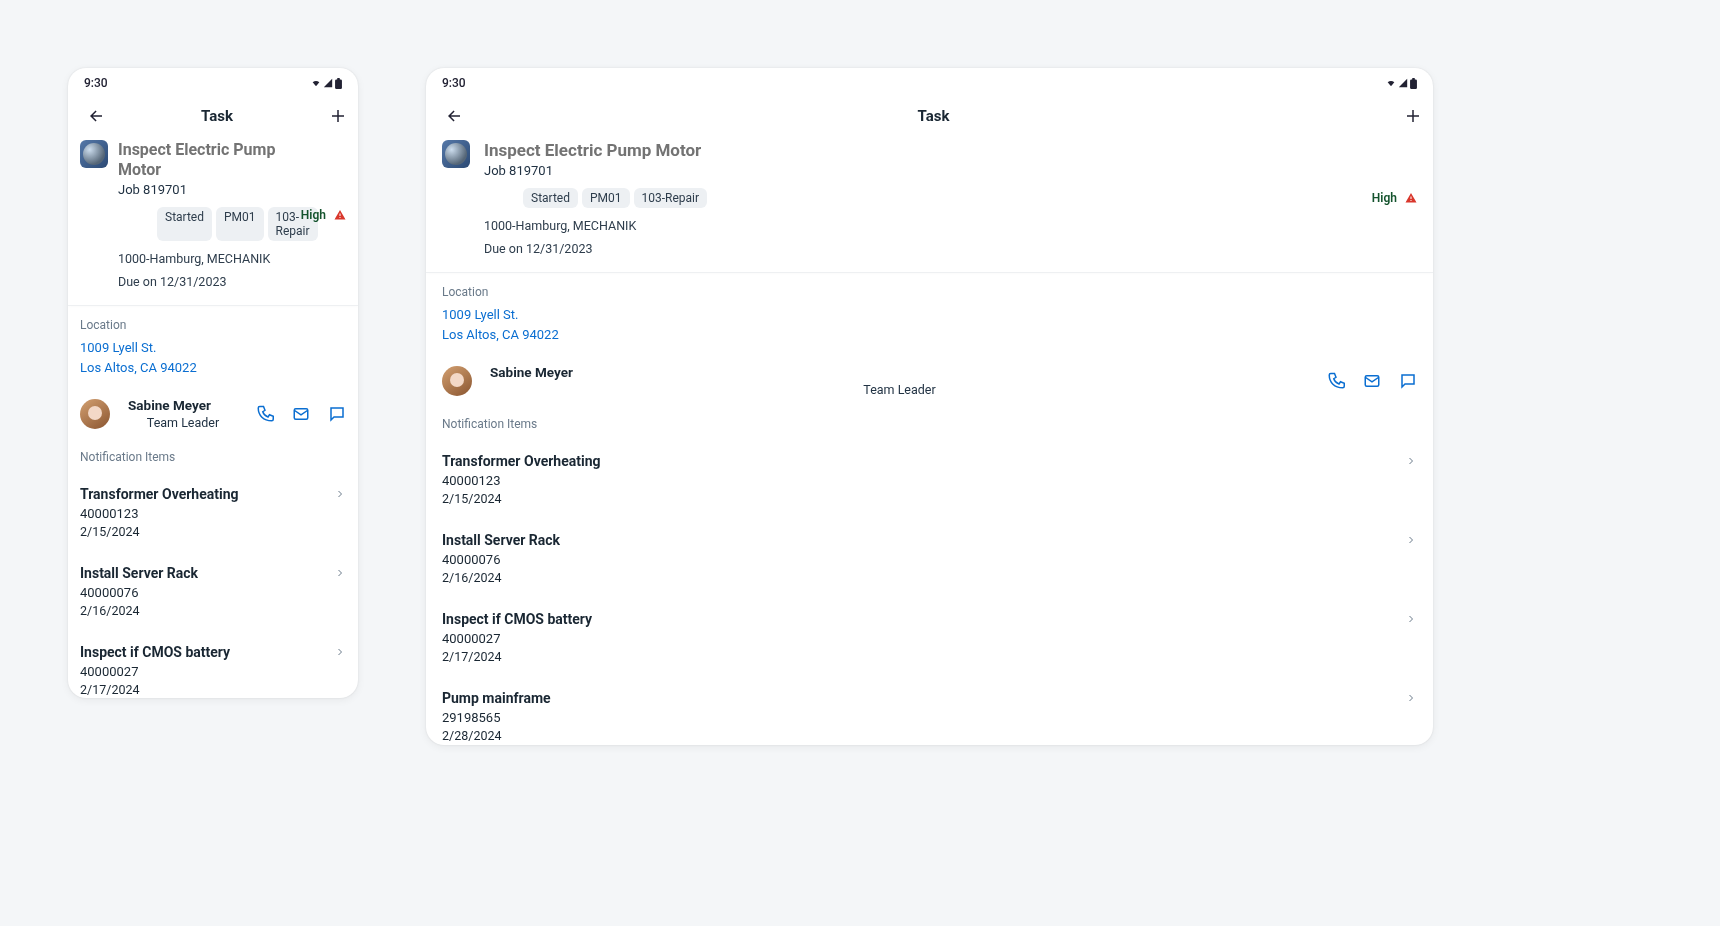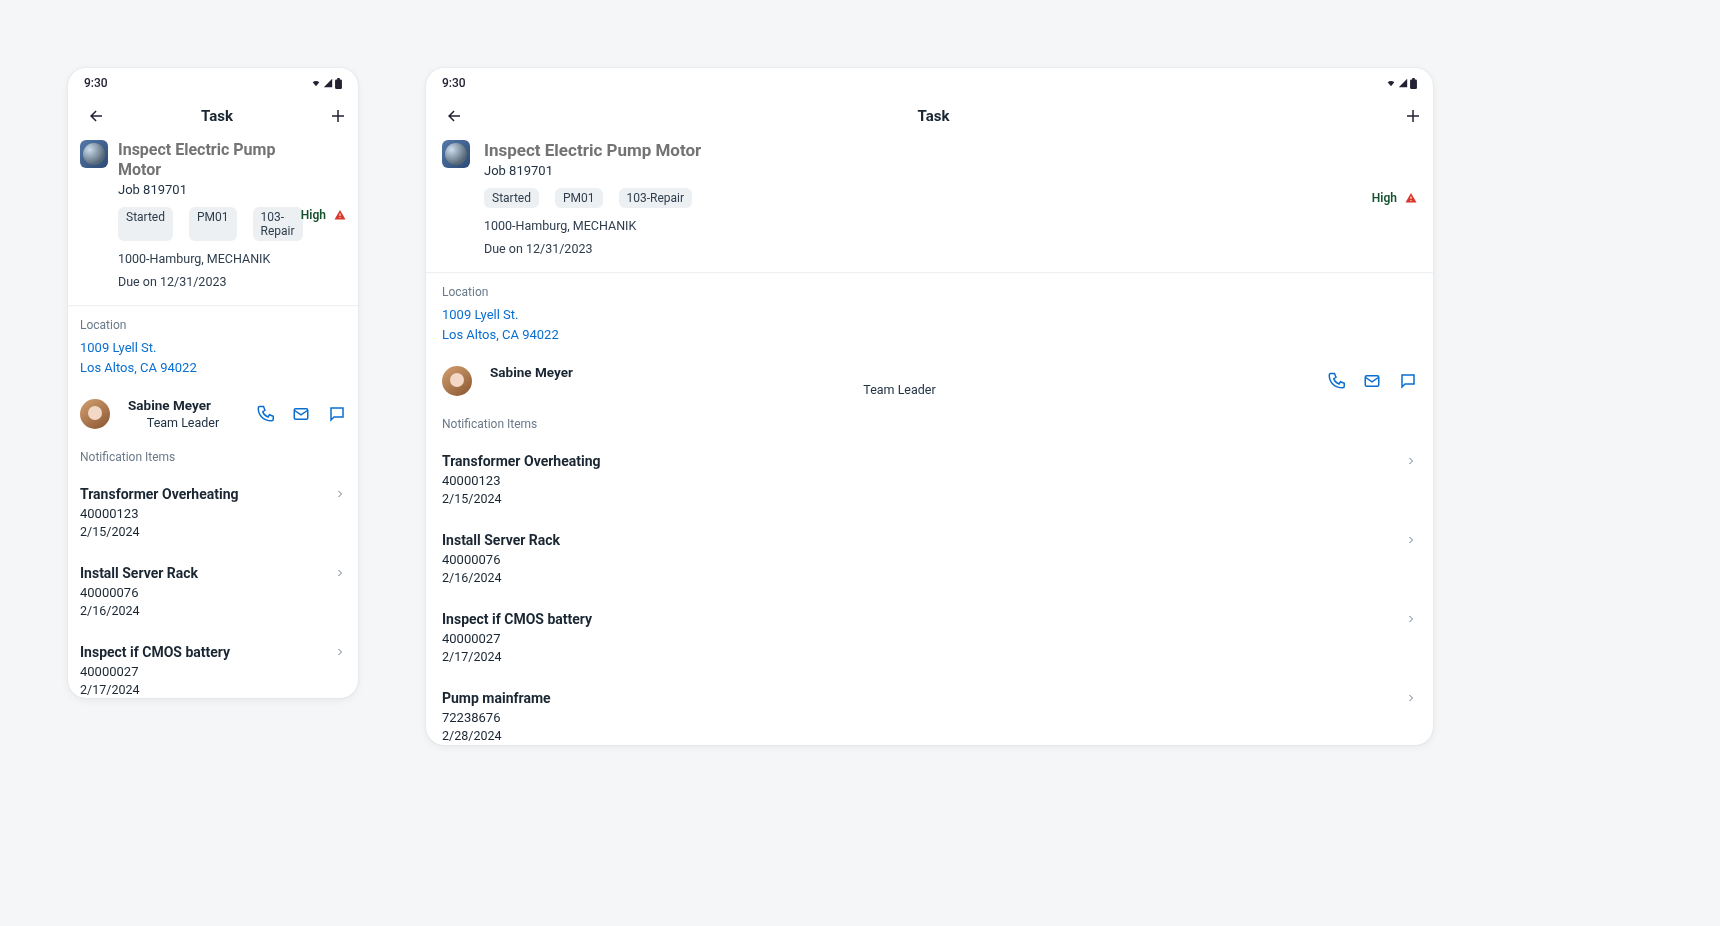--- a/index.html
+++ b/index.html
@@ -87,21 +87,21 @@
   color: #737373;
   line-height: 1.25;
   margin-bottom: 2px;
 }
 .device.tablet .task-title { font-size:17px; white-space: nowrap; }
 .task-subtitle {
   font-size: 13px;
   color: #223344;
   margin-bottom: 10px;
 }
-.tags { display:flex; gap:16px; margin-bottom: 10px; }
+.tags { display:flex; gap:4px; margin-bottom: 10px; margin-left: 39px; }
 .tag {
   font-size: 12px;
   background: #edf0f3;
   color: #2e3d4c;
   padding: 3px 8px;
   border-radius: 6px;
 }
 .task-meta {
   font-size: 12.5px;
   color: #2e3d4c;
@@ -439,21 +439,21 @@
       </div>
       <span class="chevron">
           <svg width="12" height="12" viewBox="0 0 24 24">
             <path d="M9 6l6 6-6 6" fill="none" stroke="#6a7a8a" stroke-width="2"></path>
           </svg>
         </span>
     </div>
     <div class="notif-item">
       <div class="notif-body">
         <div class="notif-title">Pump mainframe</div>
-        <div class="notif-id">72238676</div>
+        <div class="notif-id">29198565</div>
         <div class="notif-date">2/28/2024</div>
       </div>
       <span class="chevron">
           <svg width="12" height="12" viewBox="0 0 24 24">
             <path d="M9 6l6 6-6 6" fill="none" stroke="#6a7a8a" stroke-width="2"></path>
           </svg>
         </span>
     </div>
   </div>
 </div>

